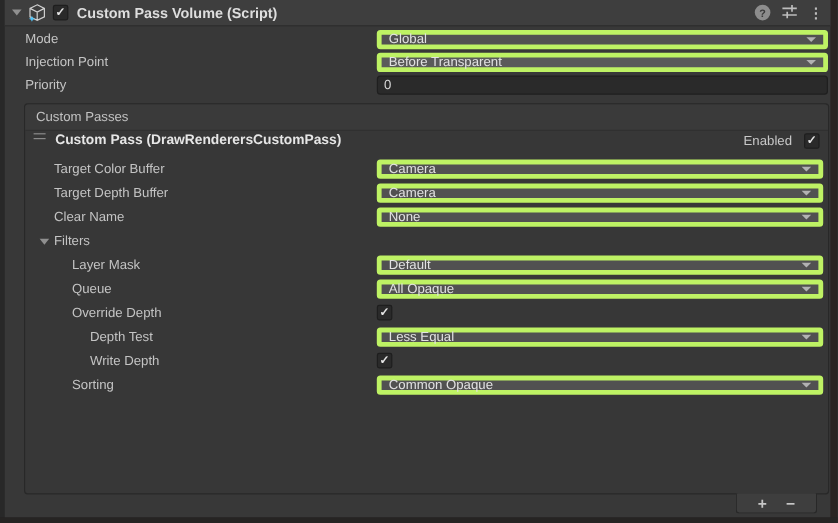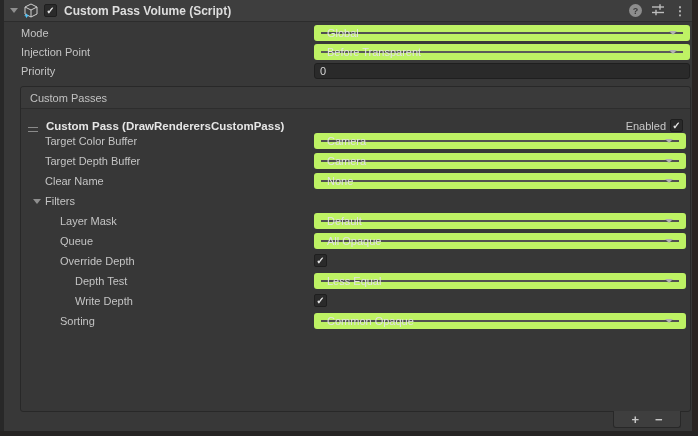--- a/index.html
+++ b/index.html
@@ -37,21 +37,21 @@
   }
   .kebab-icon { color:#bdbdbd; font-size:12px; font-weight:bold; line-height:1; }
 
   
   .row { position:relative; height:19px; }
   .row .lbl { position:absolute; top:3px; white-space:nowrap; color:#c4c4c4; }
   .fld {
     position:absolute; top:1px; height:16px; border-radius:3px;
     display:flex; align-items:center; font-size:11px;
   }
-  .dropdown { background:#515151; border:7px solid #bef264; color:#e2e2e2; padding:0 6px; }
+  .dropdown { background:#515151; border:4px solid #bef264; color:#e2e2e2; padding:0 6px; }
   .dropdown.lighter { background:#5a5a5a; }
   .dd-arrow {
     margin-left:auto; width:0; height:0;
     border-left:4px solid transparent; border-right:4px solid transparent;
     border-top:4px solid #b2b2b2;
   }
   .textfield { background:#2a2a2a; border:1px solid #1f1f1f; color:#d6d6d6; padding:0 5px; }
 
   .outer-rows { position:absolute; left:4px; right:6px; top:24px; }
   .outer-rows .lbl { left:17px; }
@@ -60,24 +60,24 @@
   
   .passes-box {
     position:absolute; left:20px; width:671px; top:86px; height:326px;
     background:#373737; border:1px solid #282828; border-radius:3px;
   }
   .box-header {
     height:22px; background:#3a3a3a; border-bottom:1px solid #2d2d2d;
     border-radius:3px 3px 0 0; display:flex; align-items:center;
     padding:0 9px; color:#c2c2c2;
   }
-  .item-header { position:absolute; left:0; right:0; top:24px; height:21px; display:flex; align-items:flex-end; padding:0 7px; }
+  .item-header { position:absolute; left:0; right:0; top:24px; height:21px; display:flex; align-items:flex-start; padding:0 7px; }
   .drag-handle { width:10px; height:5px; border-top:1px solid #8a8a8a; border-bottom:1px solid #8a8a8a; }
   .item-title { font-weight:bold; font-size:11.5px; color:#e6e6e6; margin-left:8px; }
-  .enabled-wrap { margin-left:auto; display:flex; align-items:center; gap:4px; }
+  .enabled-wrap { margin-left:auto; display:flex; align-items:center; gap:10px; }
 
   .box-rows { position:absolute; left:0; right:0; top:45px; }
   .box-rows .row { height:20px; }
   .box-rows .fld { left:293px; right:4px; }
   .ind1 .lbl { left:24px; }
   .ind2 .lbl { left:39px; }
   .ind3 .lbl { left:54px; }
   .foldout-row .lbl { left:24px; }
   .fold-tri {
     position:absolute; left:12px; top:7px; width:0; height:0;

